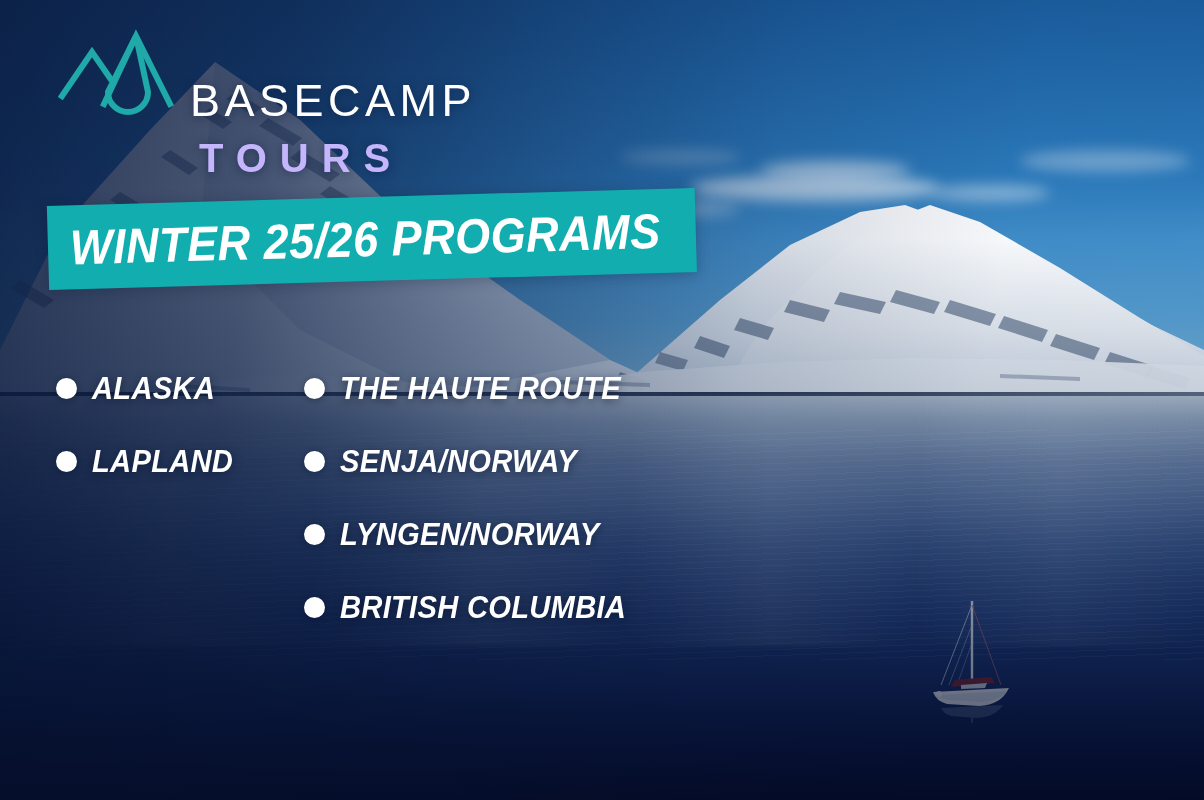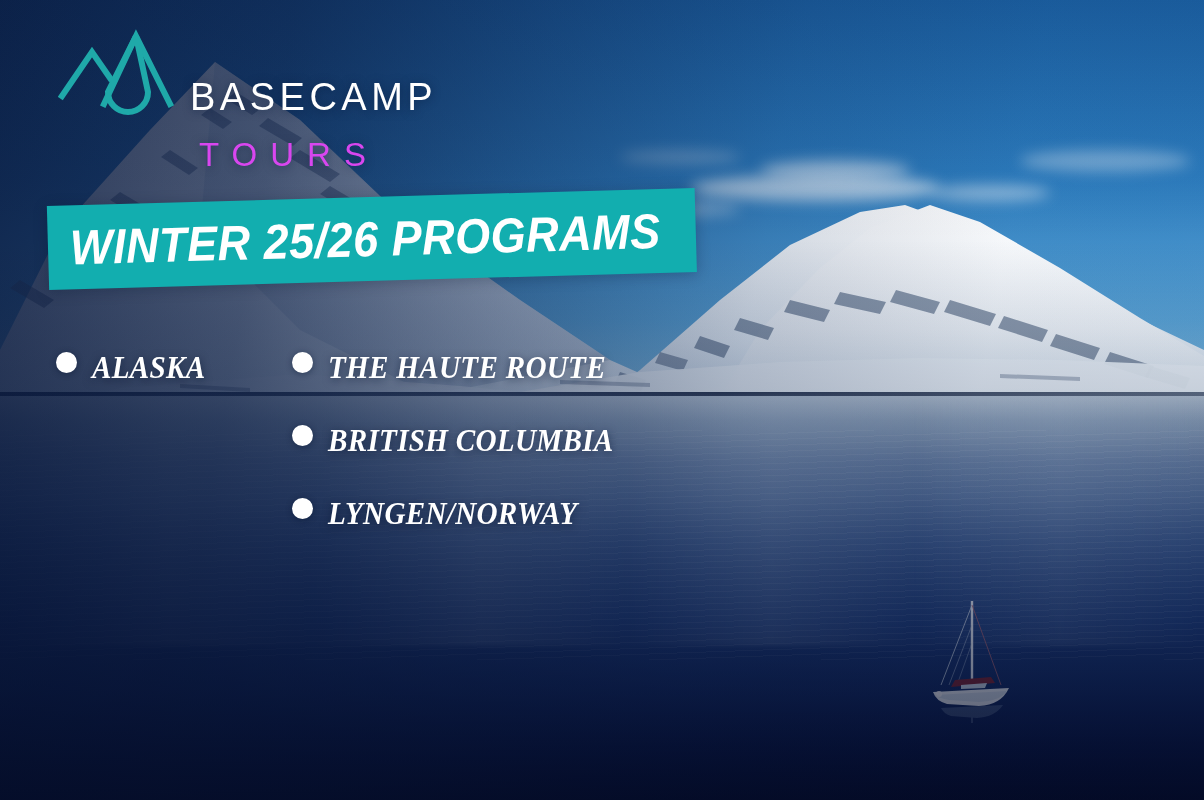--- a/index.html
+++ b/index.html
@@ -117,32 +117,32 @@
       rgba(4,12,40,.55) 86%,
       rgba(3,9,34,.72) 100%);
   }
 
   
   .logo-block { position: absolute; left: 58px; top: 26px; }
   .logo-mark { position: absolute; left: 0; top: 0; width: 118px; height: 104px; }
   .brand-name {
     position: absolute; left: 132px; top: 52px;
     color: #ffffff;
-    font-size: 38px;
+    font-size: 45px;
     font-weight: 500;
     letter-spacing: 4.5px;
     line-height: 1;
     white-space: nowrap;
     text-shadow: 0 1px 10px rgba(8,24,56,.55);
   }
   .brand-sub {
     position: absolute; left: 141px; top: 112px;
-    color: #d946ef;
-    font-size: 33px;
-    font-weight: 400;
+    color: #c4b5fd;
+    font-size: 40px;
+    font-weight: 700;
     letter-spacing: 13px;
     line-height: 1;
     white-space: nowrap;
     text-shadow: 0 1px 10px rgba(8,24,56,.5);
   }
 
   
   .banner {
     position: absolute;
     left: 48px; top: 206px;
@@ -164,27 +164,26 @@
     transform: scaleX(.92);
     transform-origin: left center;
     line-height: 1;
   }
 
   
   .lists { position: absolute; left: 0; top: 0; width: 1204px; height: 800px; }
 
   .col { position: absolute; }
   .col-left  { left: 56px;  top: 352px; }
-  .col-right { left: 292px; top: 352px; }
+  .col-right { left: 304px; top: 352px; }
 
   .dest-row {
     display: flex;
-    align-items: flex-start;
+    align-items: center;
     height: 73px;
-    font-family: Liberation Serif, serif;
   }
   .bullet {
     width: 21px; height: 21px;
     border-radius: 50%;
     background: #ffffff;
     flex: none;
     box-shadow: 0 1px 6px rgba(6,20,46,.45);
   }
   .dest-label {
     margin-left: 15px;
@@ -332,31 +331,39 @@
     <div class="banner-text">WINTER 25/26 PROGRAMS</div>
   </div>
 
   <div class="lists">
 
     <div class="col col-left">
       <div class="dest-row">
         <span class="bullet"></span>
         <span class="dest-label">ALASKA</span>
       </div>
+      <div class="dest-row">
+        <span class="bullet"></span>
+        <span class="dest-label">LAPLAND</span>
+      </div>
     </div>
 
     <div class="col col-right">
       <div class="dest-row">
         <span class="bullet"></span>
         <span class="dest-label">THE HAUTE ROUTE</span>
       </div>
       <div class="dest-row">
         <span class="bullet"></span>
+        <span class="dest-label">SENJA/NORWAY</span>
+      </div>
+      <div class="dest-row">
+        <span class="bullet"></span>
+        <span class="dest-label">LYNGEN/NORWAY</span>
+      </div>
+      <div class="dest-row">
+        <span class="bullet"></span>
         <span class="dest-label">BRITISH COLUMBIA</span>
-      </div>
-      <div class="dest-row">
-        <span class="bullet"></span>
-        <span class="dest-label">LYNGEN/NORWAY</span>
       </div>
     </div>
 
   </div>
 </div>
 
 </body></html>

